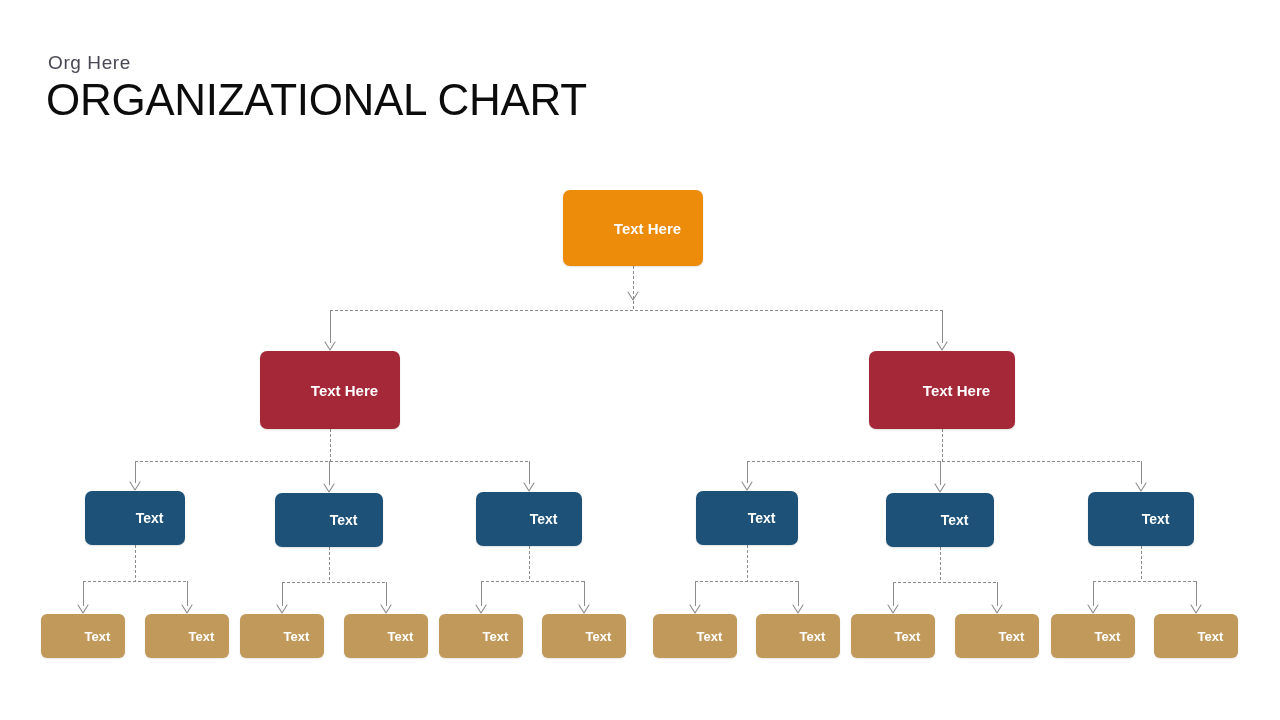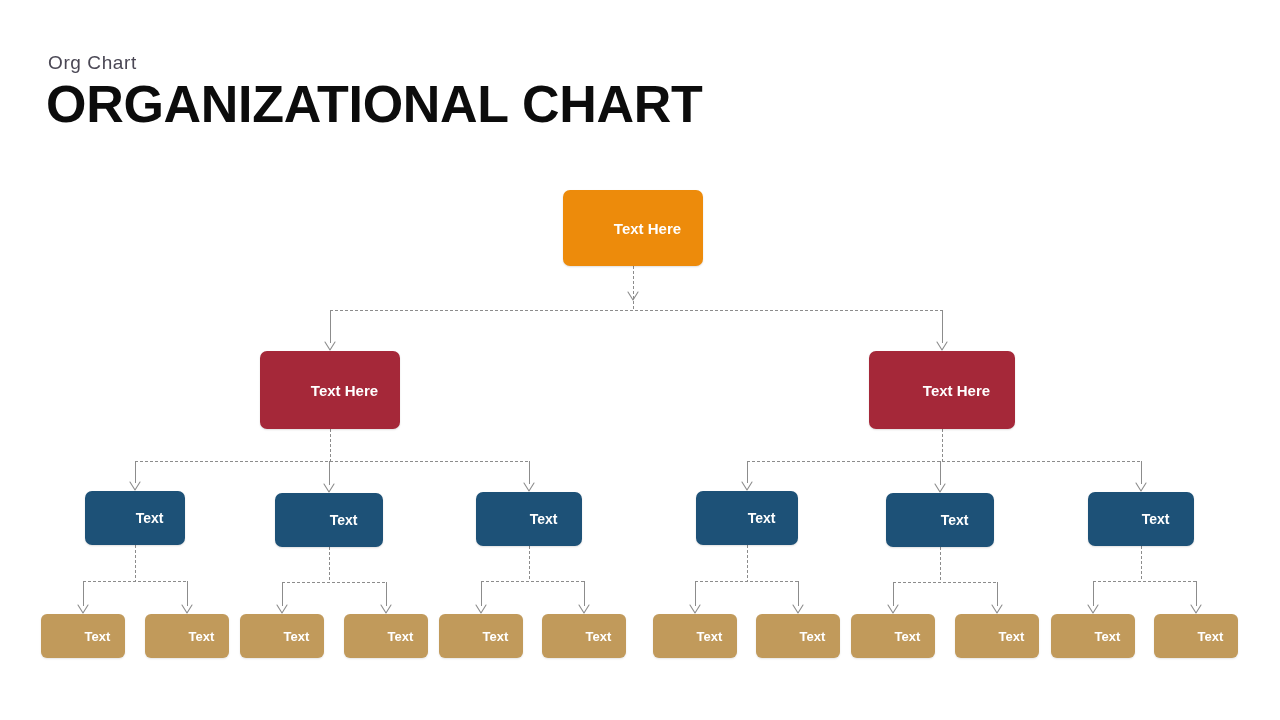--- a/index.html
+++ b/index.html
@@ -35,22 +35,22 @@
   #subtitle {
     font-size: 19px;
     font-weight: 400;
     color: #4a4754;
     letter-spacing: 0.6px;
     line-height: 1.2;
     margin: 0 0 2px 2px;
     white-space: pre;
   }
   #title {
-    font-size: 52px;
-    font-weight: 700;
+    font-size: 44px;
+    font-weight: 400;
     color: #0c0c0c;
     letter-spacing: -0.3px;
     line-height: 1.05;
     margin: 0;
     white-space: pre;
   }
 
   
   #connectors {
     position: absolute;
@@ -103,21 +103,21 @@
     font-size: 13px;
     box-shadow: 0 1px 2px rgba(0,0,0,0.10);
   }
 </style>
 </head>
 <body>
 
 <div id="slide">
 
   <div id="header">
-    <div id="subtitle">Org Chart</div>
+    <div id="subtitle">Org Here</div>
     <h1 id="title">ORGANIZATIONAL CHART</h1>
   </div>
 
   <svg id="connectors" width="1280" height="720" viewBox="0 0 1280 720" xmlns="http://www.w3.org/2000/svg" aria-hidden="true">
       <line x1="633" y1="266" x2="633" y2="310" stroke="#8c8c8c" stroke-width="1" stroke-dasharray="3 2" shape-rendering="crispEdges"></line>
       <line x1="330" y1="310" x2="942" y2="310" stroke="#8c8c8c" stroke-width="1" stroke-dasharray="3 2" shape-rendering="crispEdges"></line>
       <line x1="330" y1="310" x2="330" y2="343" stroke="#8c8c8c" stroke-width="1" shape-rendering="crispEdges"></line>
       <path d="M325,342 L330,350 L335,342" fill="none" stroke="#8c8c8c" stroke-width="1.1" stroke-linecap="round" stroke-linejoin="round"></path>
       <line x1="942" y1="310" x2="942" y2="343" stroke="#8c8c8c" stroke-width="1" shape-rendering="crispEdges"></line>
       <path d="M937,342 L942,350 L947,342" fill="none" stroke="#8c8c8c" stroke-width="1.1" stroke-linecap="round" stroke-linejoin="round"></path>

